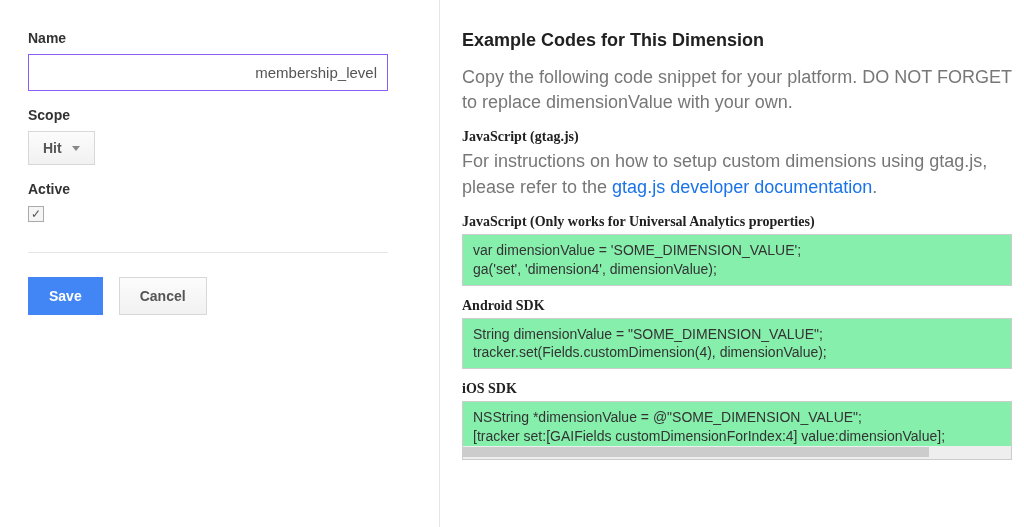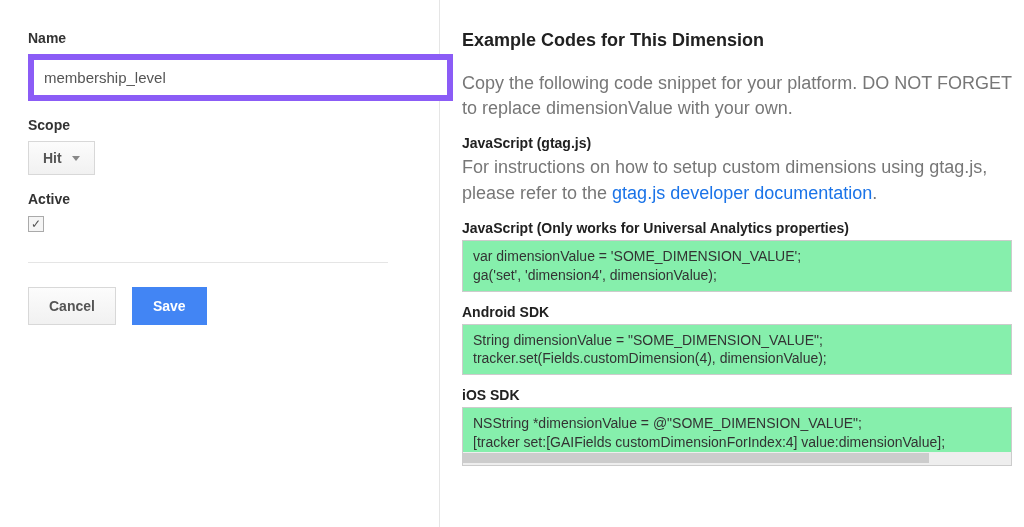--- a/index.html
+++ b/index.html
@@ -28,25 +28,26 @@
       margin-bottom: 16px;
     }
     .field { margin-bottom: 16px; }
     .label {
       font-size: 14px;
       font-weight: bold;
       color: #333;
       margin-bottom: 8px;
     }
     .text-input {
-      width: 425px;
+      width: 360px;
       padding: 9px 10px;
       font-size: 15px;
-      border: 6px solid #8b5cf6;
+      border: 1px solid #8b5cf6;
       color: #555;
+      text-align: right;
     }
     .select-btn {
       display: inline-flex;
       align-items: center;
       padding: 8px 14px;
       border: 1px solid #d8d8d8;
       background: linear-gradient(#fcfcfc,#f1f1f1);
       font-size: 14px;
       font-weight: bold;
       color: #555;
@@ -82,33 +83,34 @@
       cursor: pointer;
     }
     .btn-primary { background: #4285f4; color: #fff; }
     .btn-secondary {
       background: linear-gradient(#fcfcfc,#f1f1f1);
       color: #555; border-color: #d8d8d8;
     }
     .right h2 {
       font-size: 18px;
       font-weight: bold;
-      margin-bottom: 20px;
+      margin-bottom: 14px;
     }
     .right p {
       color: #777;
       font-size: 18px;
       line-height: 1.4;
       margin-bottom: 14px;
     }
     .section-head {
       font-size: 14px;
       font-weight: bold;
       margin-bottom: 4px;
       margin-top: 12px;
+      font-family: Liberation Serif, serif;
     }
     .link { color: #1a73e8; text-decoration: none; }
     .code-box {
       border: 1px solid #ccc;
       padding: 6px 10px;
       font-size: 14px;
       font-family: Arial, sans-serif;
       color: #333;
       line-height: 1.35;
       margin-bottom: 10px;
@@ -149,22 +151,22 @@
   </div>
 
   <div class="field">
     <div class="label">Active</div>
     <div class="checkbox">✓</div>
   </div>
 
   <div class="divider"></div>
 
   <div class="buttons">
+    <button class="btn btn-primary">Save</button>
     <button class="btn btn-secondary">Cancel</button>
-    <button class="btn btn-primary">Save</button>
   </div>
 </div>
 
 <div class="right">
   <h2>Example Codes for This Dimension</h2>
   <p>Copy the following code snippet for your platform. DO NOT FORGET to replace dimensionValue with your own.</p>
 
   <div class="section-head">JavaScript (gtag.js)</div>
   <p>
     <span>For instructions on how to setup custom dimensions using gtag.js, please refer to the </span><a href="#" class="link">gtag.js developer documentation</a><span>.</span>

